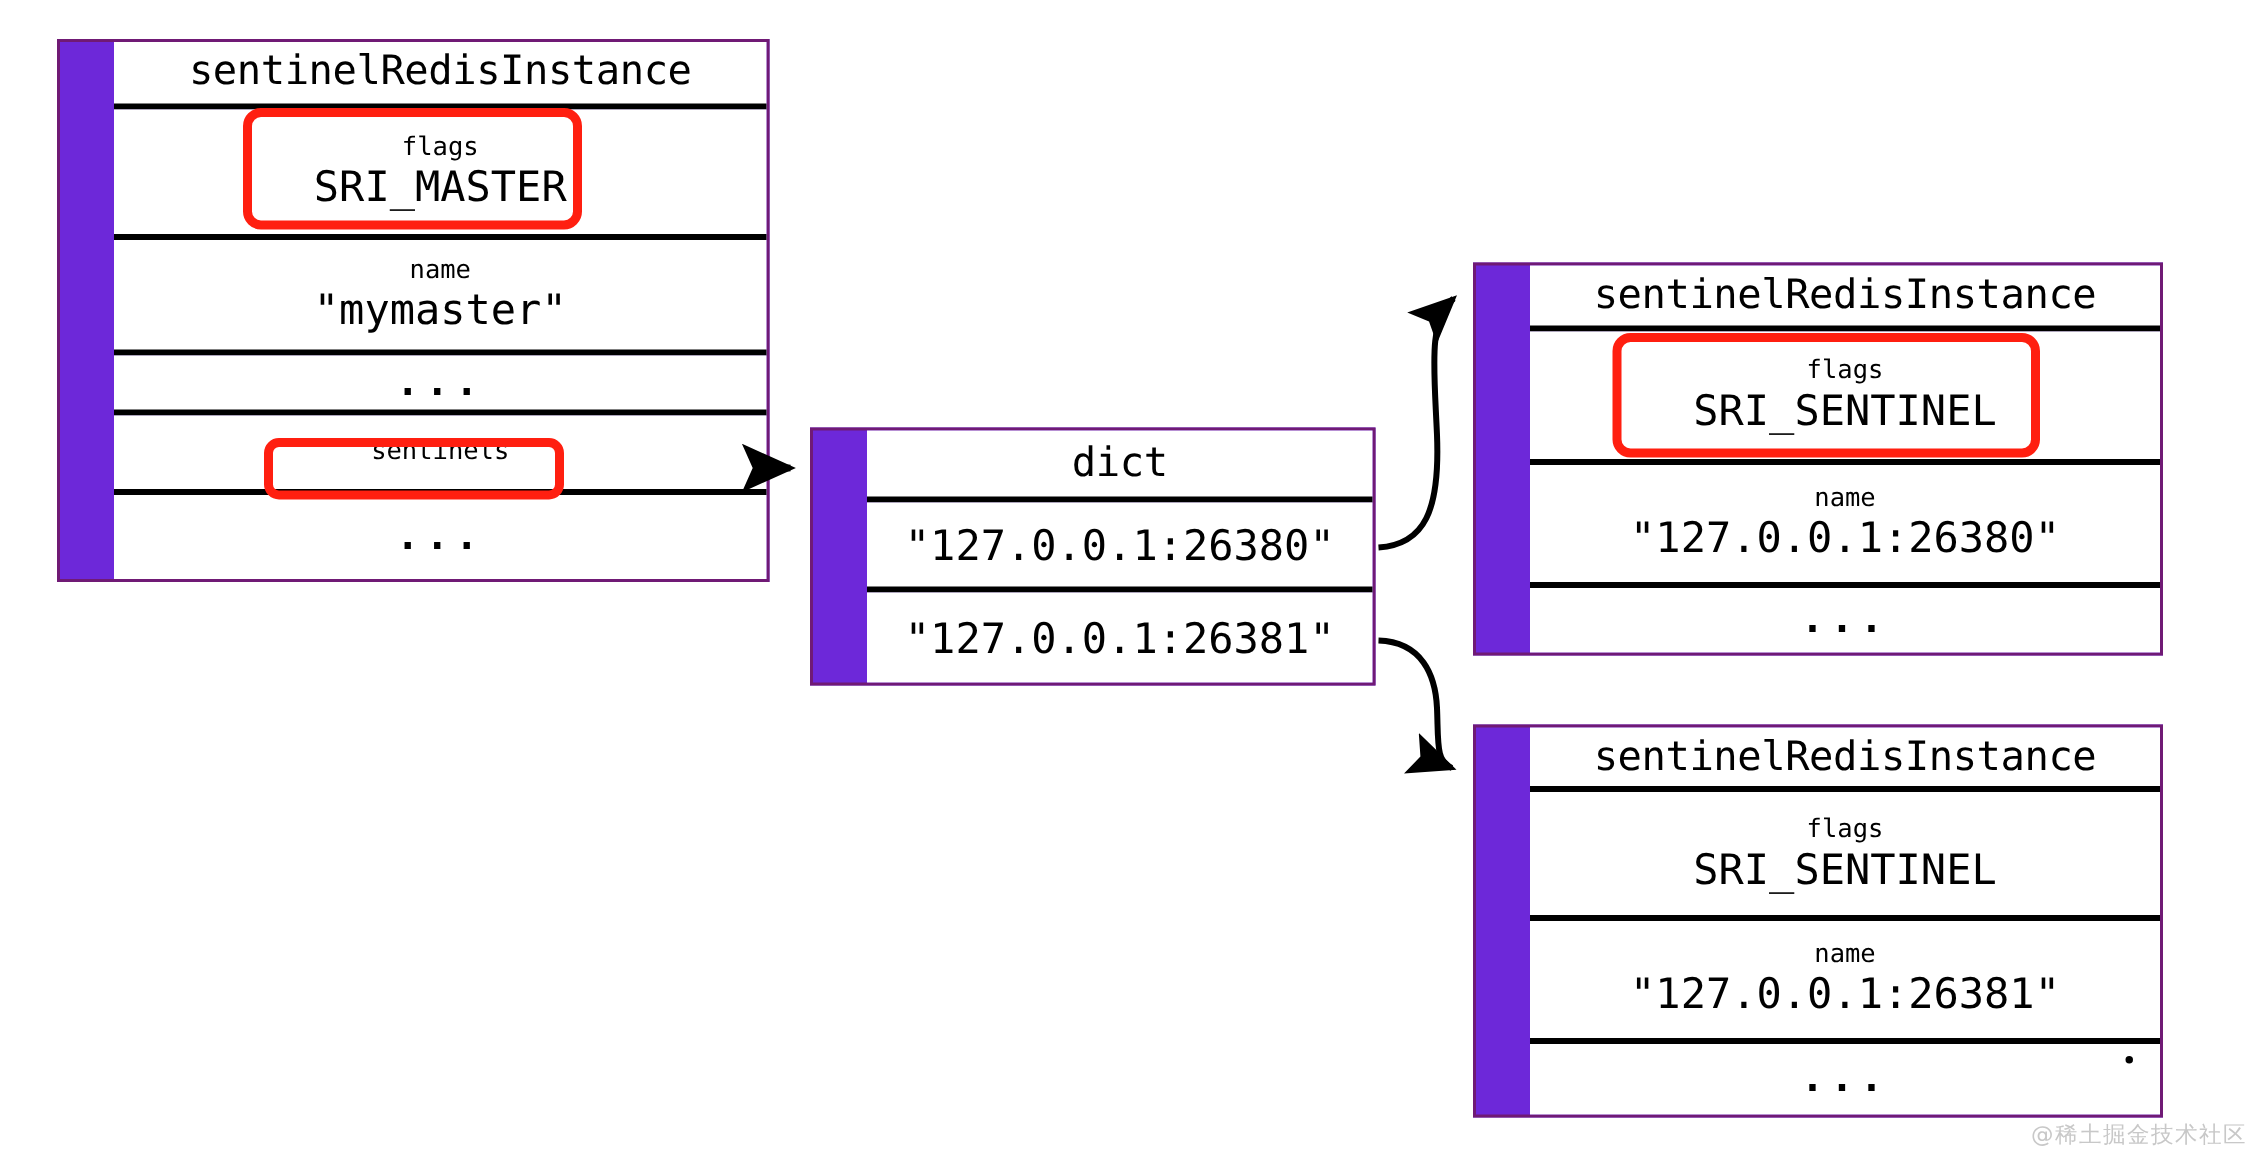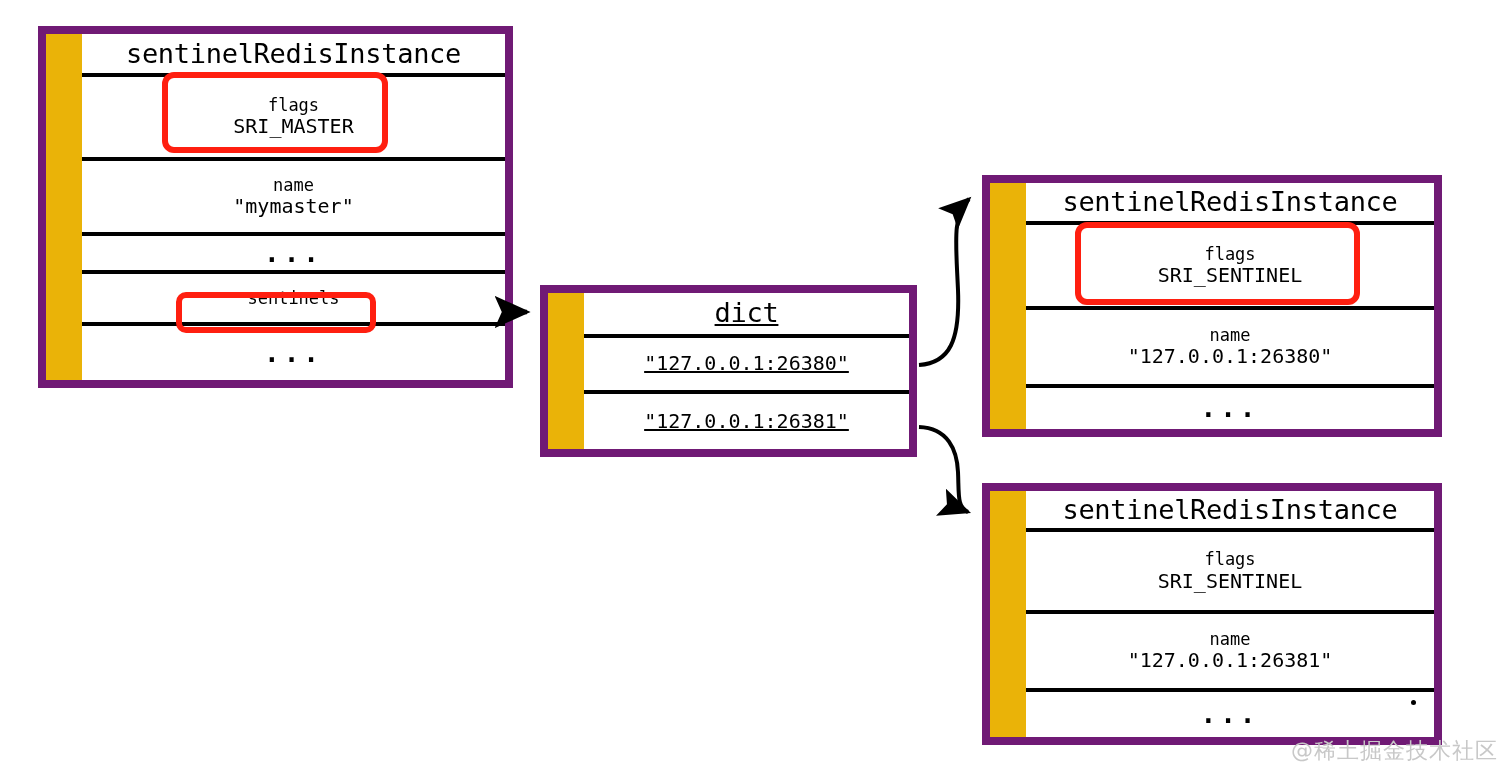--- a/index.html
+++ b/index.html
@@ -13,22 +13,22 @@
     height: 776px;
     background: #ffffff;
     overflow: hidden;
     font-family: "DejaVu Sans Mono", "Liberation Mono", monospace;
   }
 
   
   .struct {
     position: absolute;
     box-sizing: border-box;
-    border: 8px solid #701a75;
-    background: #eab308;
+    border: 2px solid #701a75;
+    background: #6d28d9;
     display: flex;
     flex-direction: column;
     padding-left: 36px;
   }
   .row {
     box-sizing: border-box;
     border-bottom: 4px solid #000000;
     display: flex;
     flex-direction: column;
     align-items: center;
@@ -39,21 +39,21 @@
   .row:last-child { border-bottom: none; }
 
   .line {
     text-align: center;
     color: #000000;
     white-space: pre;
     line-height: 1.18;
   }
   .t-title   { font-size: 27px; letter-spacing: -0.3px; }
   .t-key     { font-size: 17px; letter-spacing: 0px; }
-  .t-val     { font-size: 20px; letter-spacing: 0px; }
+  .t-val     { font-size: 28px; letter-spacing: 0px; }
   .t-dots    { font-size: 26px; letter-spacing: 4px; font-weight: 700; }
 
   
   .hl {
     position: absolute;
     box-sizing: border-box;
     border: 6px solid #ff1f10;
     border-radius: 12px;
     pointer-events: none;
     background: transparent;
@@ -67,21 +67,21 @@
     height: 776px;
     pointer-events: none;
   }
 
   
   #watermark {
     position: absolute;
     right: 14px;
     bottom: 10px;
     font-family: "DejaVu Sans", "Liberation Sans", sans-serif;
-    font-size: 22px;
+    font-size: 15px;
     color: #c8c8c8;
     letter-spacing: 1px;
     white-space: nowrap;
   }
 
   .stray-dot {
     position: absolute;
     width: 5px; height: 5px;
     background: #000;
     border-radius: 50%;
@@ -112,21 +112,21 @@
     </div>
     <div class="row" style="height:58px;">
       <div class="line t-dots">...</div>
     </div>
   </div>
 
   <div class="hl" style="left:162px; top:72px; width:226px; height:81px;"></div>
 
   <div class="hl" style="left:176px; top:292px; width:200px; height:41px; border-radius:10px;"></div>
 
-  <div class="struct" style="left:540px; top:285px; width:377px; height:172px;text-decoration:underline;">
+  <div class="struct" style="left:540px; top:285px; width:377px; height:172px;">
     <div class="row" style="height:49px;">
       <div class="line t-title">dict</div>
     </div>
     <div class="row" style="height:62px;">
       <div class="line t-val">"127.0.0.1:26380"</div>
     </div>
     <div class="row" style="height:61px;">
       <div class="line t-val">"127.0.0.1:26381"</div>
     </div>
   </div>

